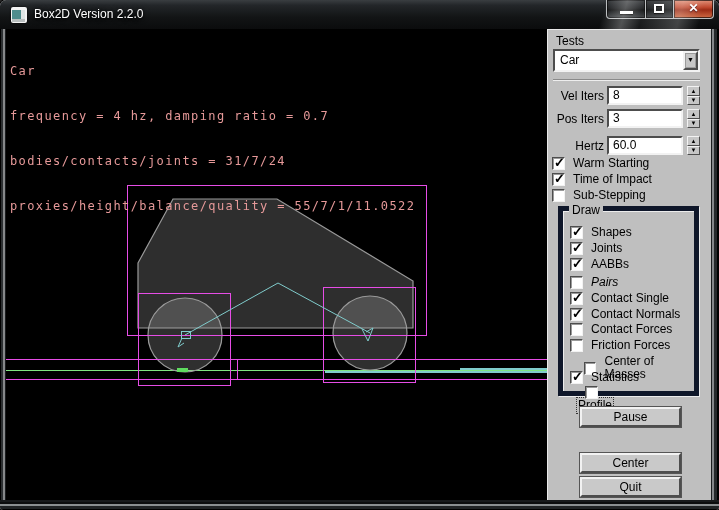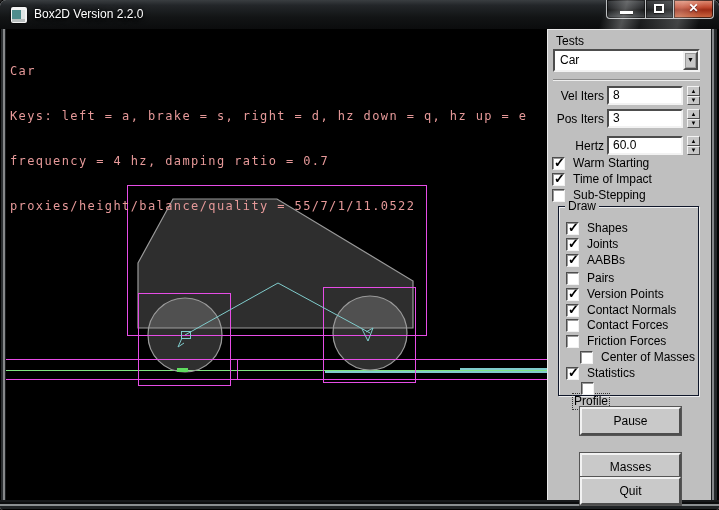--- a/index.html
+++ b/index.html
@@ -76,23 +76,23 @@
   .num-row .spinner{position:absolute;left:140px;top:0;width:13px;height:19px;display:flex;flex-direction:column;}
   .spin{flex:1;position:relative;border-width:1px;border-style:solid;border-color:#f2f2f2 #4d4d4d #4d4d4d #f2f2f2;background:#c6c6c6;}
   .spin span{position:absolute;left:0;top:50%;transform:translateY(-54%);width:100%;text-align:center;font-size:6px;line-height:6px;color:#000;}
   .cb{position:absolute;display:flex;align-items:center;}
   .cb .box{width:13px;height:13px;position:relative;border:1px solid;border-color:#4d4d4d #f2f2f2 #f2f2f2 #4d4d4d;background:#fff;box-shadow:inset 1px 1px 0 #9a9a9a;}
   .cb .mark{visibility:hidden;position:absolute;left:1px;top:-3px;font-size:13px;font-weight:bold;color:#000;}
   .cb.checked .mark{visibility:visible;}
   .cb .lbl{margin-left:8px;line-height:13px;}
   .cb .lbl.focus{outline:1px dotted #333;outline-offset:1px;}
   #draw-group{position:absolute;left:11px;top:177px;width:141px;height:190px;
-    border:1px solid #0f172a;box-shadow:inset 1px 1px 0 #ececec,1px 1px 0 #ececec;}
+    border:5px solid #0f172a;box-shadow:inset 1px 1px 0 #ececec,1px 1px 0 #ececec;}
   #draw-group-title{position:absolute;left:6px;top:-7px;background:var(--panel-bg);padding:0 3px;line-height:13px;}
-  .pbtn{position:absolute;left:33px;width:101px;height:28px;
+  .pbtn{position:absolute;left:33px;width:101px;height:20px;
     border:2px solid;border-color:#f2f2f2 #4d4d4d #4d4d4d #f2f2f2;background:#c9c9c9;
     box-shadow:0 0 0 1px #555;
     font-family:"Liberation Sans",sans-serif;font-size:12px;color:#000;text-align:center;line-height:16px;padding:0;}
 </style>
 </head>
 <body>
 
 <div id="win">
 
   <div id="titlebar">
@@ -150,22 +150,22 @@
         <line x1="272" y1="254" x2="364" y2="304"></line>
         <rect x="175.5" y="302.5" width="9" height="7"></rect>
         <polyline points="176,309 172,318 178,314"></polyline>
         <polyline points="356,300 362,312 367,299 360,303"></polyline>
       </g>
 
       <rect x="171" y="339" width="11" height="4" style="fill:var(--contact-point)" shape-rendering="crispEdges"></rect>
     </svg>
     <div id="stats">
       <div>Car</div>
-      <div>Keys: left = a, brake = s, right = d, hz down = q, hz up = e</div>
       <div>frequency = 4 hz, damping ratio = 0.7</div>
+      <div>bodies/contacts/joints = 31/7/24</div>
       <div>proxies/height/balance/quality = 55/7/1/11.0522</div>
     </div>
   </div>
 
   <div id="panel">
 
     <div class="plabel" style="left:9px;top:6px;">Tests</div>
 
     <div id="tests-dropdown" class="sunken">
       <div id="tests-value">Car</div>
@@ -244,29 +244,29 @@
             <span class="mark">✓</span>
           </span>
         <span class="lbl">Joints</span>
       </div>
       <div class="cb checked" style="left:7px;top:47px;">
         <span class="box">
             <span class="mark">✓</span>
           </span>
         <span class="lbl">AABBs</span>
       </div>
-      <div class="cb" style="left:7px;top:65px;">
+      <div class="cb" style="left:7px;top:65px;font-style:italic;">
         <span class="box"></span>
         <span class="lbl">Pairs</span>
       </div>
       <div class="cb checked" style="left:7px;top:81px;">
         <span class="box">
             <span class="mark">✓</span>
           </span>
-        <span class="lbl">Version Points</span>
+        <span class="lbl">Contact Single</span>
       </div>
       <div class="cb checked" style="left:7px;top:97px;">
         <span class="box">
             <span class="mark">✓</span>
           </span>
         <span class="lbl">Contact Normals</span>
       </div>
       <div class="cb" style="left:7px;top:112px;">
         <span class="box"></span>
         <span class="lbl">Contact Forces</span>
@@ -285,17 +285,17 @@
           </span>
         <span class="lbl">Statistics</span>
       </div>
       <div class="cb" style="left:7px;top:175px;flex-direction:column;">
         <span class="box"></span>
         <span class="lbl focus">Profile</span>
       </div>
     </div>
 
     <button class="pbtn" style="top:378px;">Pause</button>
-    <button class="pbtn" style="top:424px;">Masses</button>
+    <button class="pbtn" style="top:424px;">Center</button>
     <button class="pbtn" style="top:448px;">Quit</button>
   </div>
 
 </div>
 
 </body></html>

